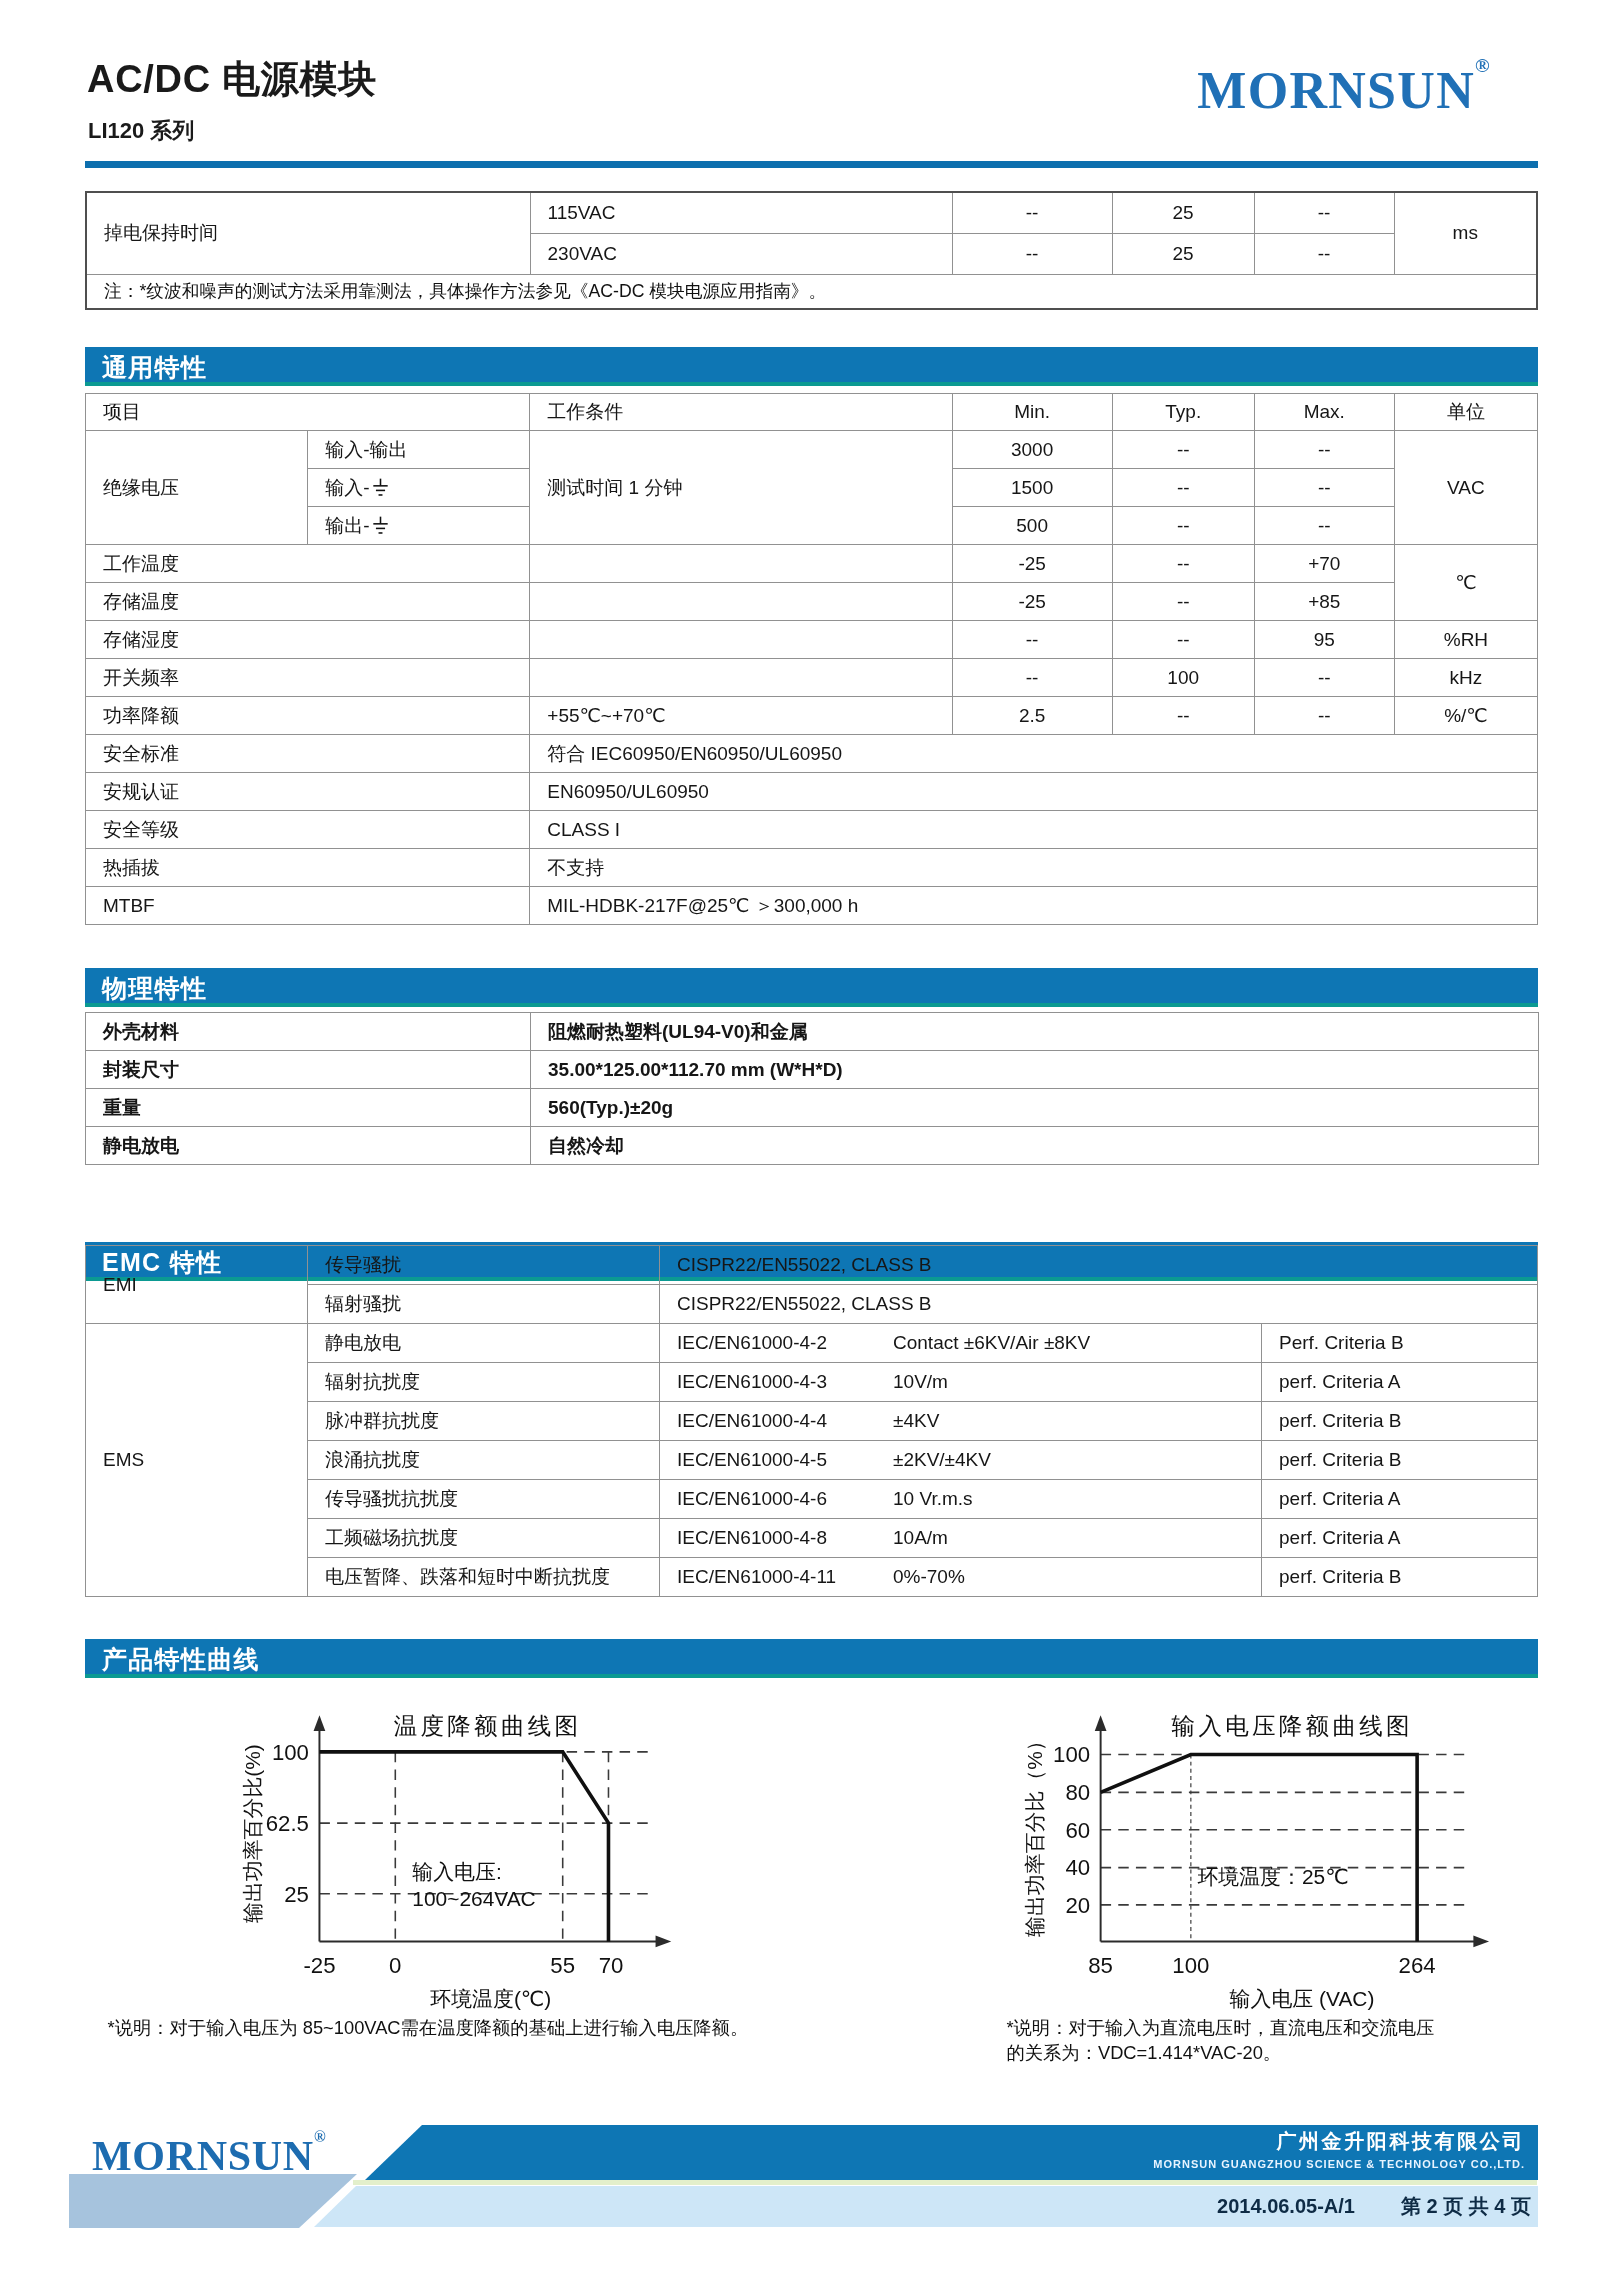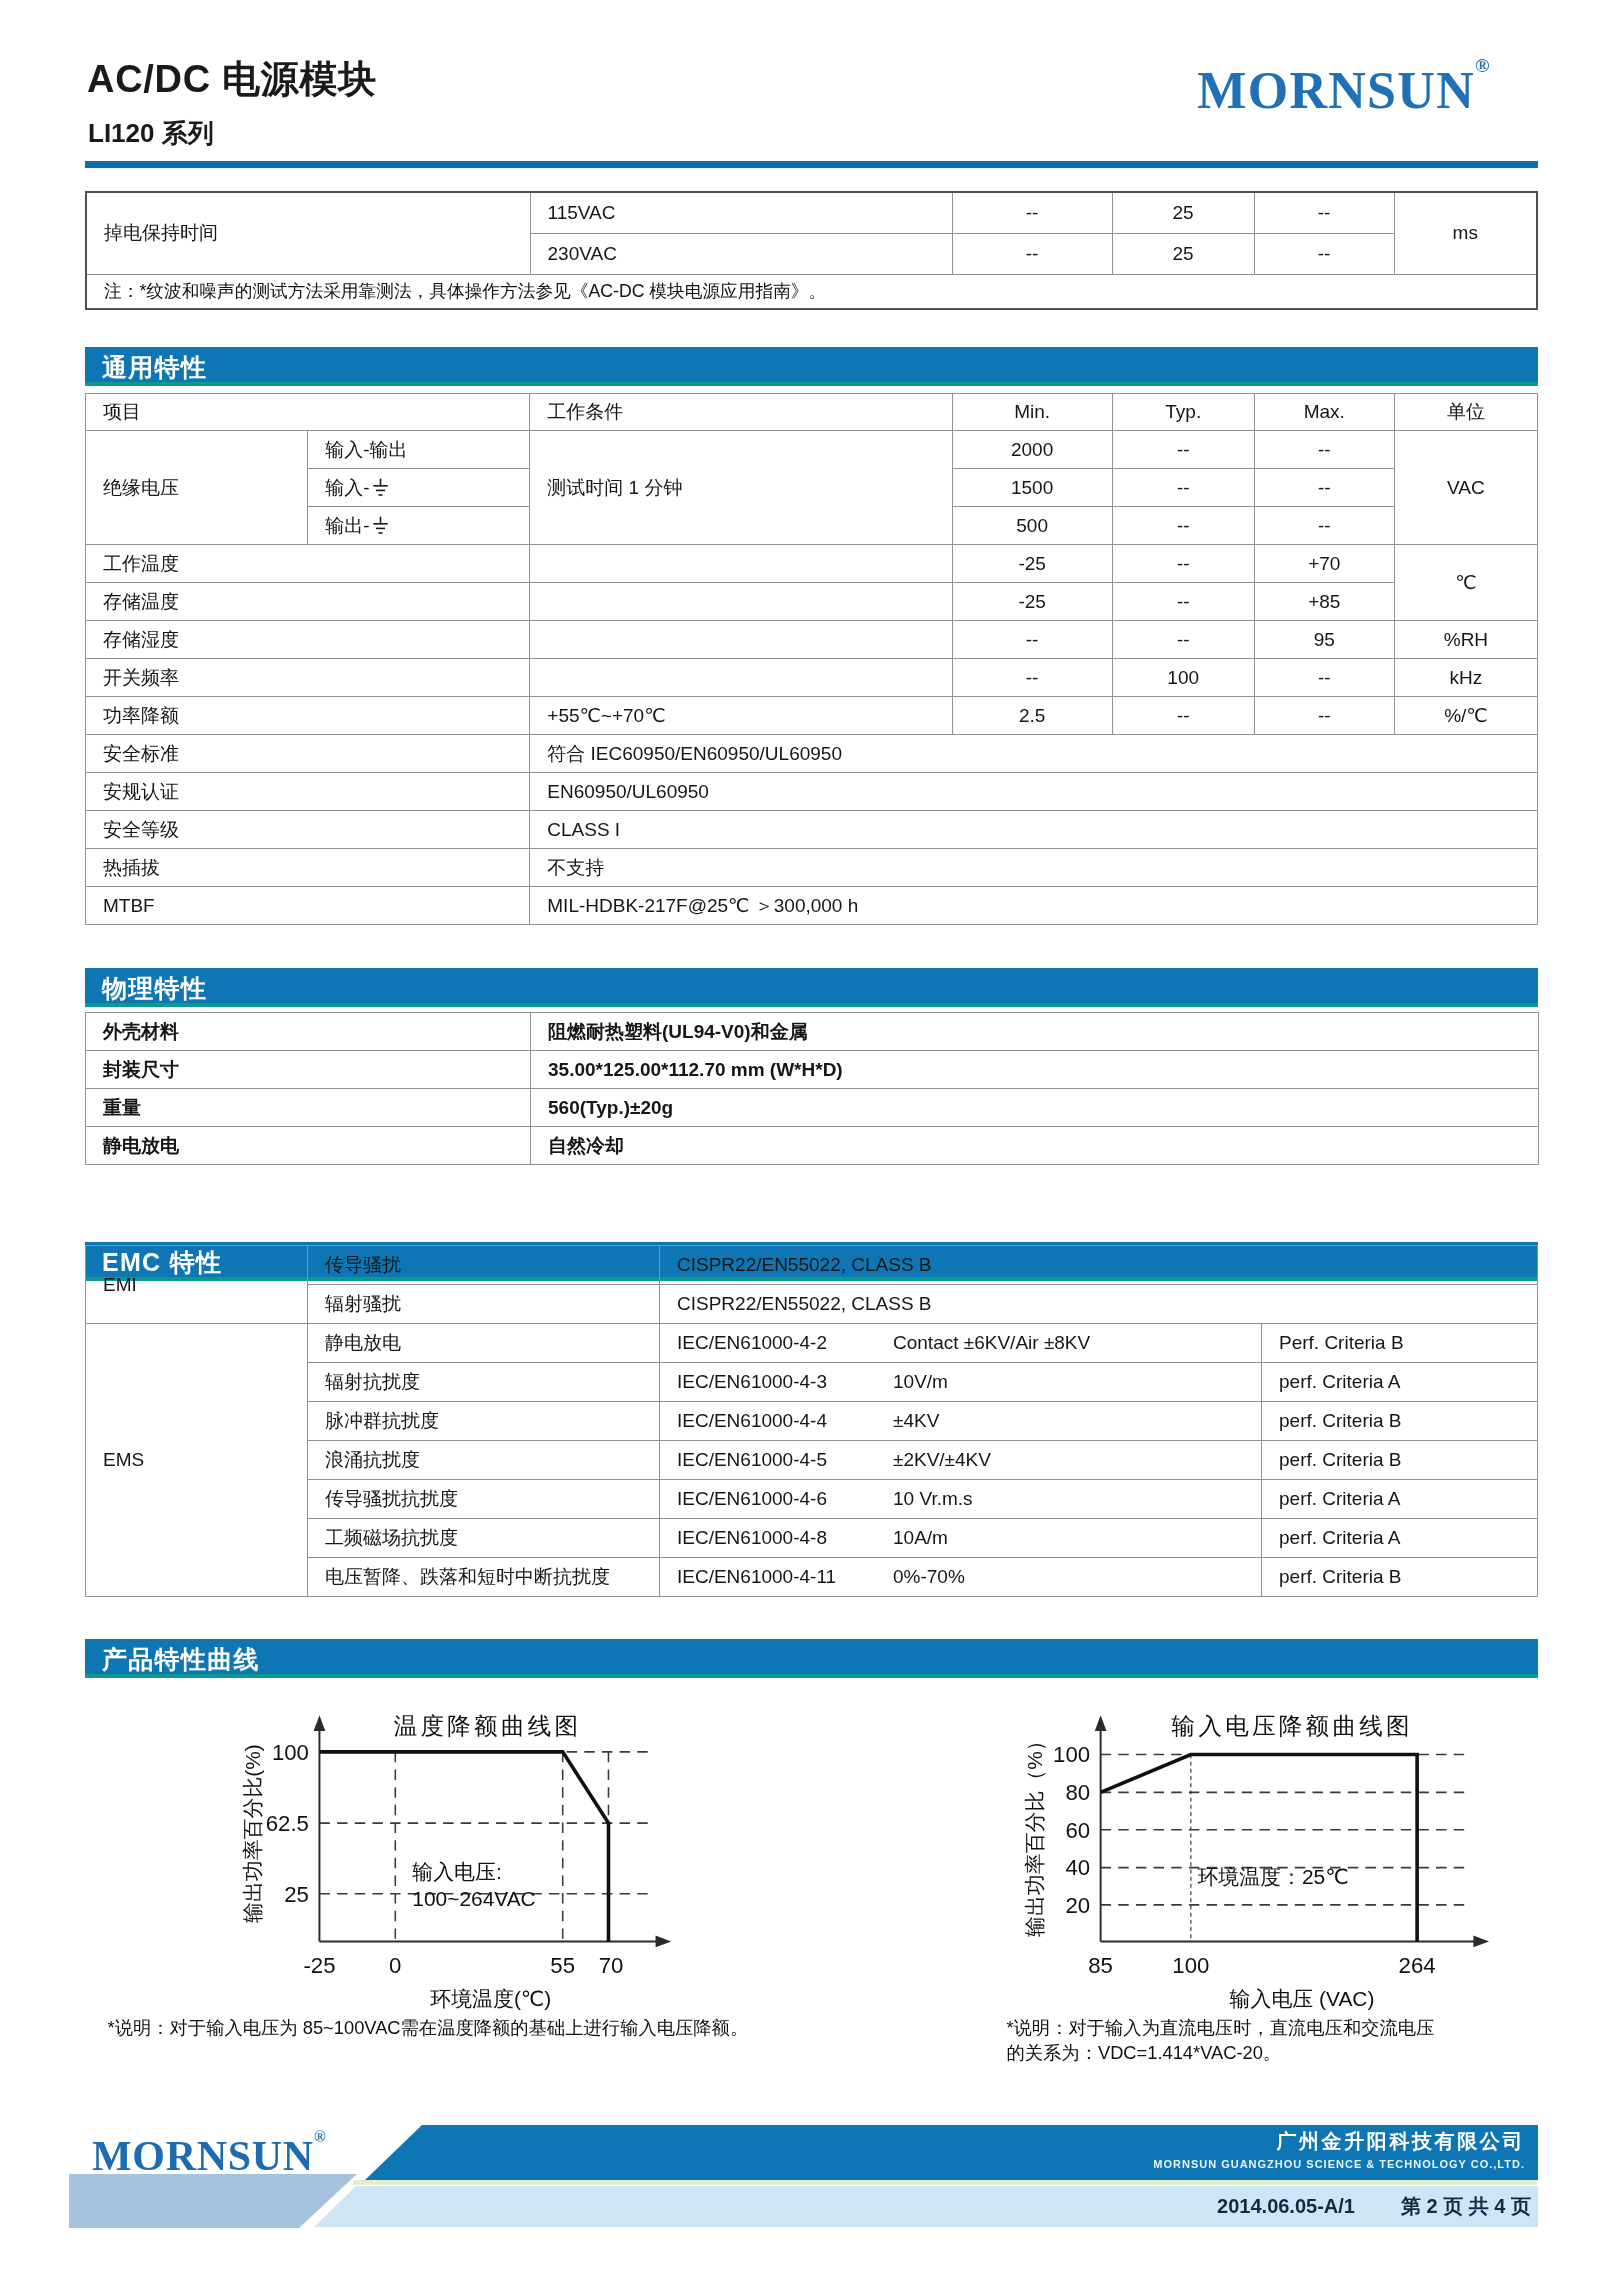--- a/index.html
+++ b/index.html
@@ -1,21 +1,21 @@
 <!DOCTYPE html>
 <html style="font-size:10.5px"><head>
 <meta charset="utf-8">
 <style>
   html,body{margin:0;padding:0;background:#e8e8e8;}
   .page{position:relative;width:1622px;height:2295px;background:#ffffff;overflow:hidden;
         font-family:"Liberation Sans","DejaVu Sans",sans-serif;color:#1a1a1a;}
 
   
   .doc-title{position:absolute;left:87px;top:54px;font-size:38px;font-weight:bold;letter-spacing:0.7px;}
-  .doc-series{position:absolute;left:88px;top:116px;font-size:26px;font-weight:600;}
+  .doc-series{position:absolute;left:88px;top:116px;font-size:22px;font-weight:600;}
   .brand-logo{position:absolute;top:55px;right:131px;font-family:"Liberation Serif","DejaVu Serif",serif;
               font-weight:bold;font-size:52px;color:#2070b6;letter-spacing:1.3px;}
   .brand-logo sup{font-size:19.6px;vertical-align:36px;}
   .head-rule{position:absolute;left:85px;top:161px;width:1453px;height:6.5px;background:#0d6fae;}
 
   
   .section-bar{position:absolute;left:85px;width:1453px;height:39px;background:#0e76b4;
                border-bottom:4.6px solid #0b9a92;color:#fff;font-size:25px;font-weight:bold;
                line-height:41px;padding-left:17px;box-sizing:border-box;letter-spacing:1.3px;}
 
@@ -118,21 +118,21 @@
       <td>工作条件</td>
       <td class="c">Min.</td>
       <td class="c">Typ.</td>
       <td class="c">Max.</td>
       <td class="c">单位</td>
     </tr>
     <tr class="g-row">
       <td rowspan="3">绝缘电压</td>
       <td>输入-输出</td>
       <td rowspan="3">测试时间 1 分钟</td>
-      <td class="c">2000</td>
+      <td class="c">3000</td>
       <td class="c">--</td>
       <td class="c">--</td>
       <td class="c" rowspan="3">VAC</td>
     </tr>
     <tr class="g-row">
       <td><span>输入-</span><svg class="gnd" width="17" height="19.6" viewBox="0 0 26 30">
               <g stroke="#111" stroke-width="2.4" fill="none">
                 <line x1="13" y1="1" x2="13" y2="12"></line>
                 <line x1="2" y1="12" x2="24" y2="12"></line>
                 <line x1="6" y1="19" x2="20" y2="19"></line>

